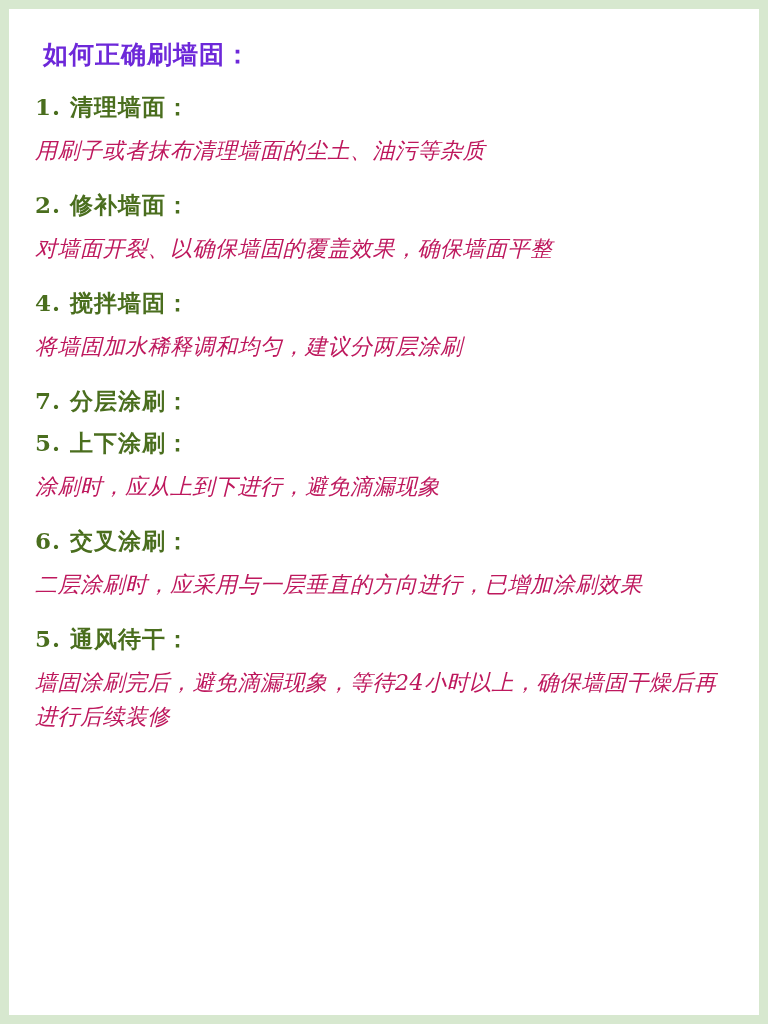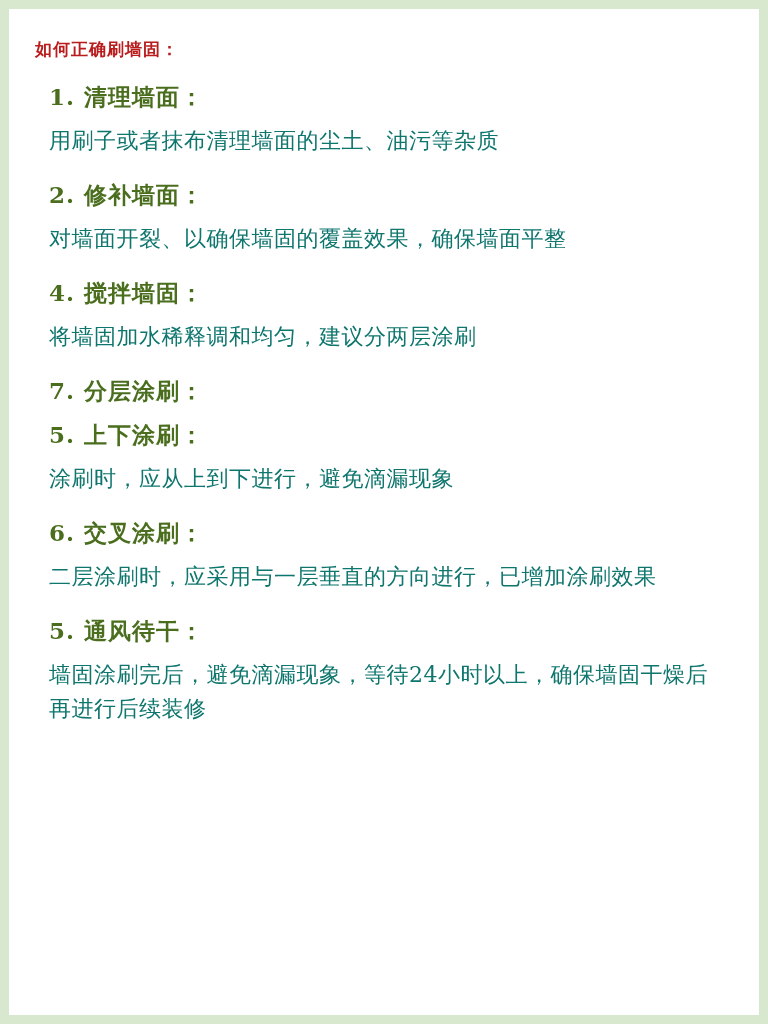--- a/index.html
+++ b/index.html
@@ -21,47 +21,48 @@
     border: 9px solid #d7e8cf;
     overflow: hidden;
   }
   .content {
     box-sizing: border-box;
     width: 100%;
     height: 100%;
     padding: 30px 26px 20px 26px;
   }
   .title {
-    color: #b91c1c;
-    font-size: 17px;
+    color: #6d28d9;
+    font-size: 25px;
     font-weight: bold;
     letter-spacing: 1px;
-    margin: 0 0 22px 0;
+    margin: 0 0 22px 8px;
     line-height: 1.25;
   }
   .step-head {
     color: #4a6e1e;
     font-size: 23px;
     font-weight: bold;
     letter-spacing: 1px;
     margin: 0 0 12px 0;
     line-height: 1.3;
   }
   .step-body {
-    color: #0f766e;
+    color: #be185d;
     font-size: 22px;
     letter-spacing: 0.5px;
     margin: 0 0 22px 0;
     line-height: 1.55;
+    font-style: italic;
   }
   .step-body.last {
     margin-bottom: 0;
   }
   .step-block {
-    margin: 14px;
+    margin: 0;
   }
 </style>
 </head>
 <body>
 
 <div class="page">
   <div class="content">
 
     <h1 class="title">如何正确刷墙固：</h1>
 

